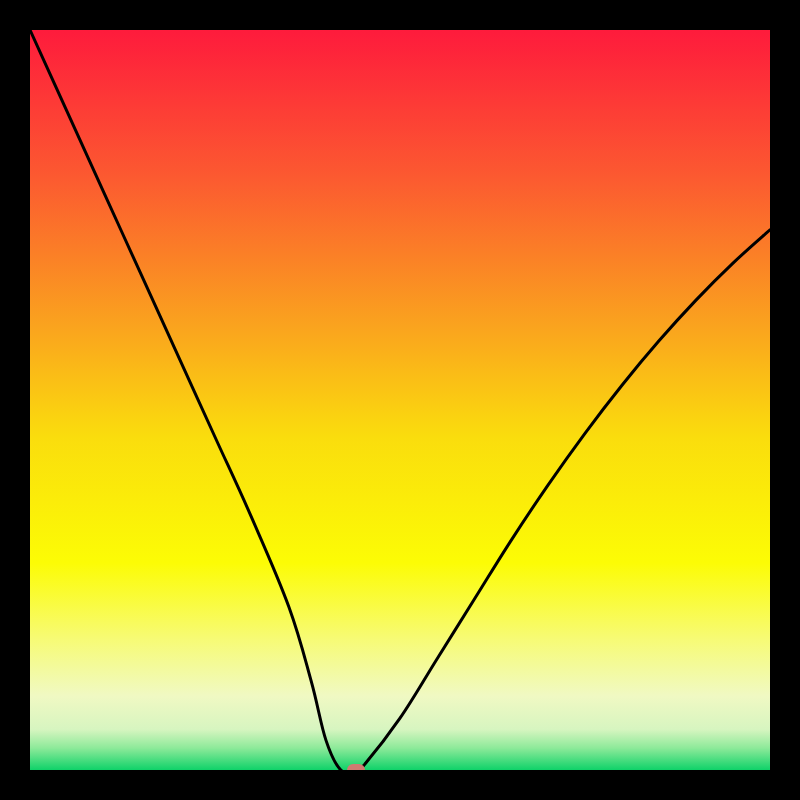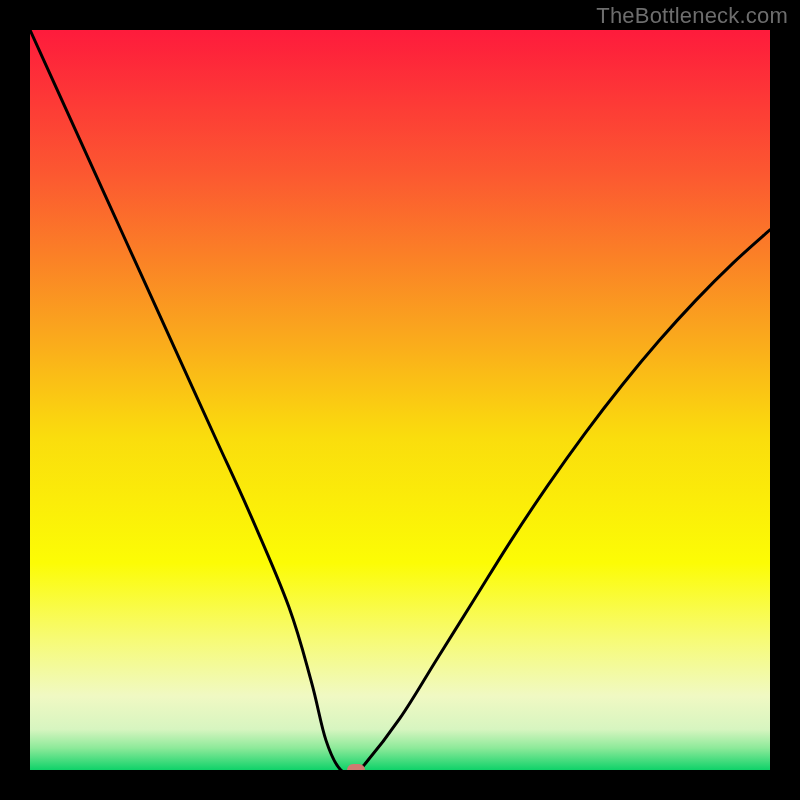--- a/index.html
+++ b/index.html
@@ -44,21 +44,20 @@
     z-index: 5;
   }
   svg {
     display: block;
   }
 </style>
 </head>
 <body>
 
 <div class="frame">
-  <div class="watermark">TheBottleneck.com</div>
   <div class="plot-area">
     <svg id="chart-svg" width="740" height="740" viewBox="0 0 740 740" preserveAspectRatio="none">
       <defs>
         <linearGradient id="bg-grad" x1="0" y1="0" x2="0" y2="1">
             <stop offset="0%" stop-color="#fe1b3c"></stop>
             <stop offset="20%" stop-color="#fc5a30"></stop>
             <stop offset="40%" stop-color="#faa31e"></stop>
             <stop offset="55.00000000000001%" stop-color="#fadd0d"></stop>
             <stop offset="72%" stop-color="#fcfc05"></stop>
             <stop offset="82%" stop-color="#f7fb72"></stop>

